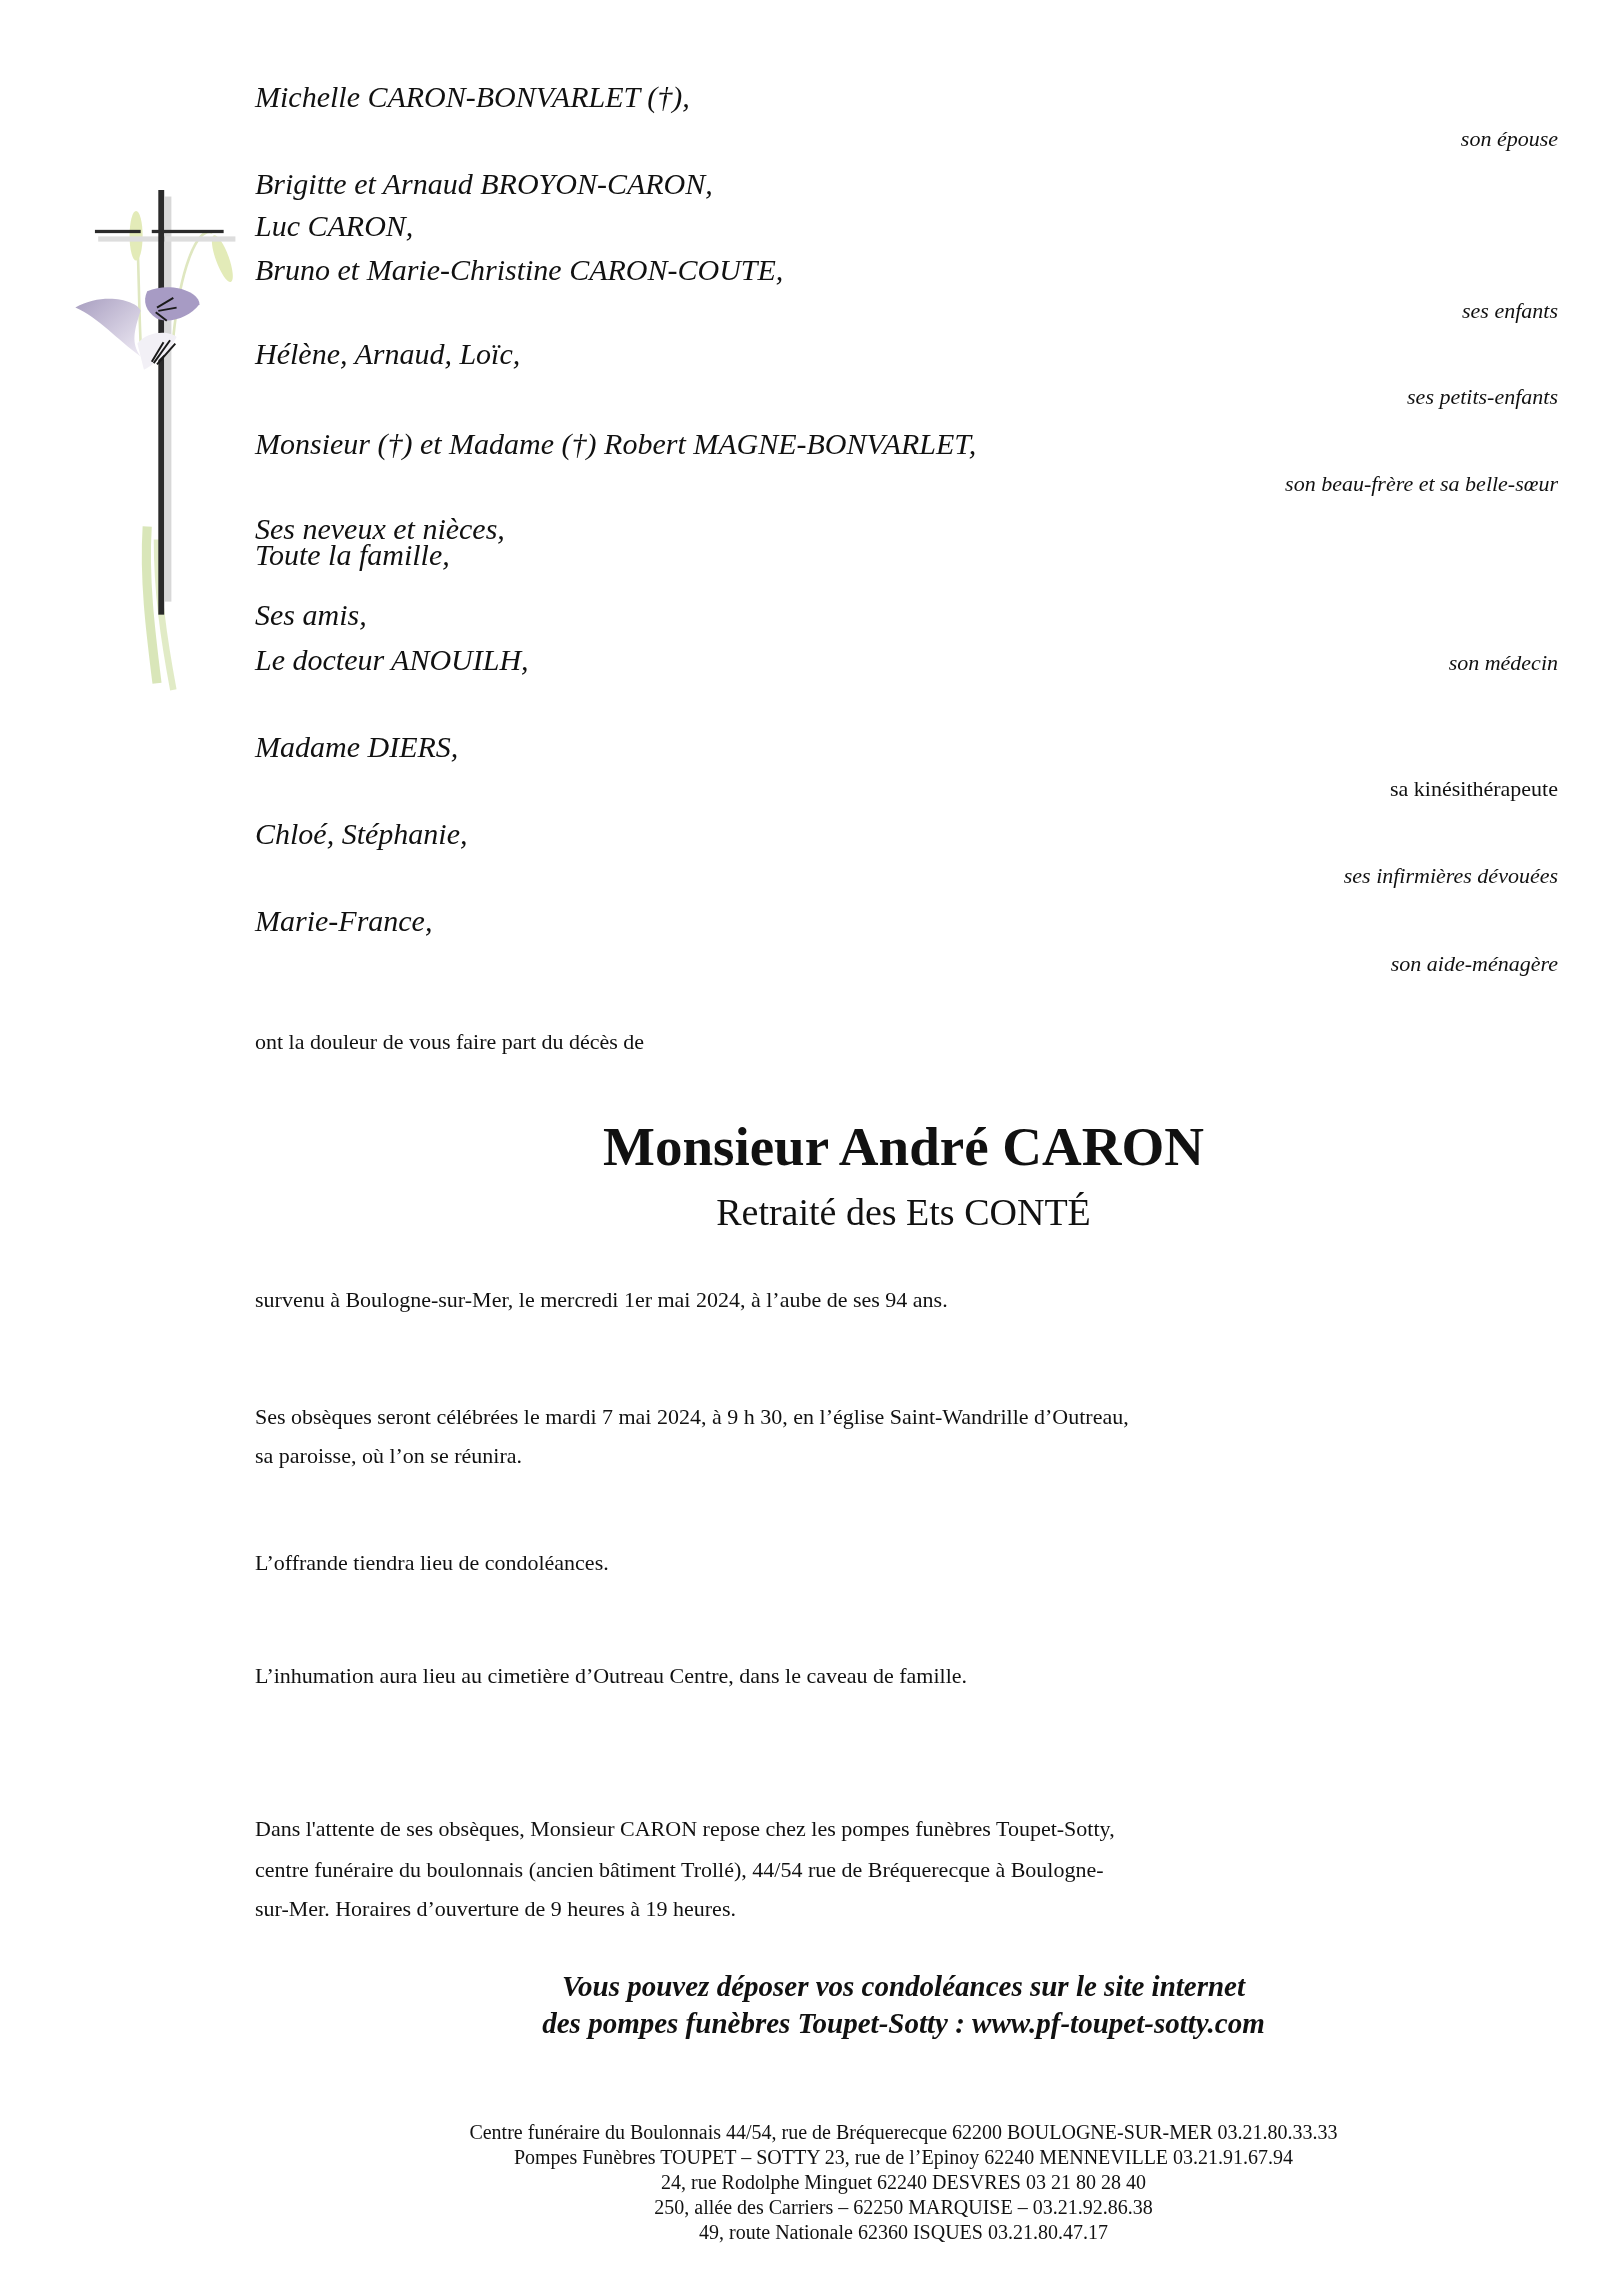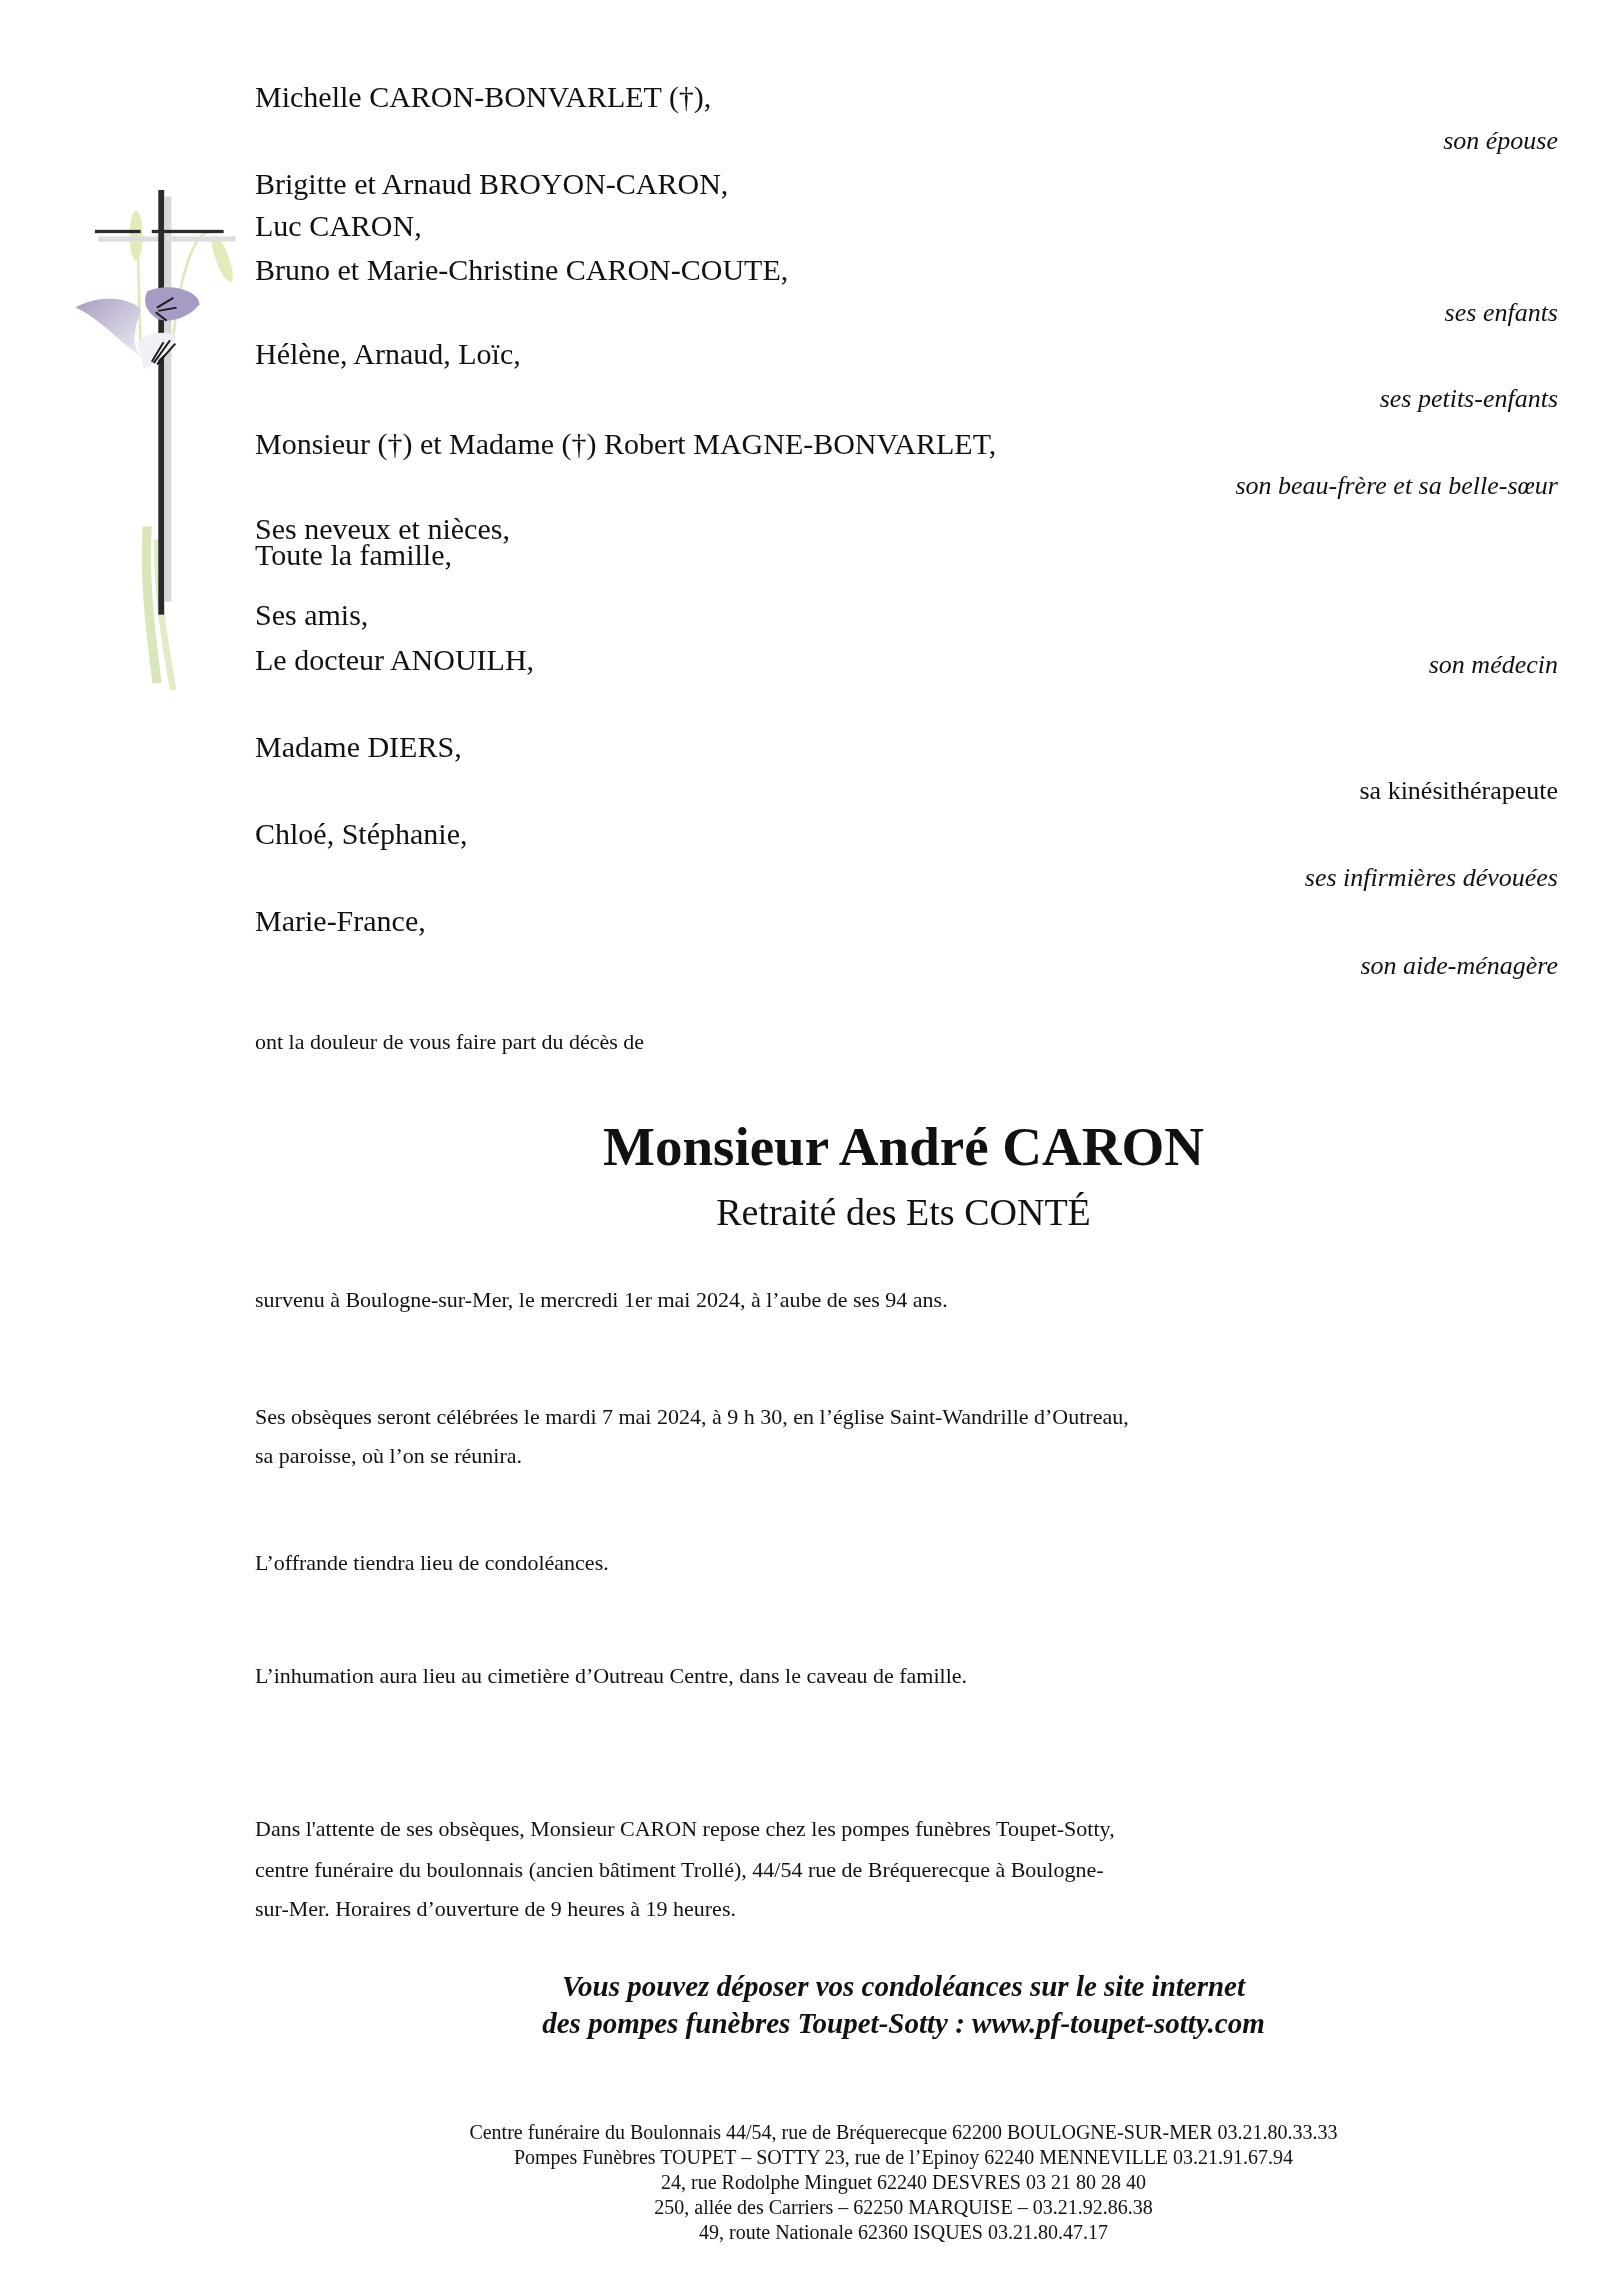--- a/index.html
+++ b/index.html
@@ -1,20 +1,20 @@
 <!DOCTYPE html>
 <html style="font-size:10.5px"><head>
 <meta charset="utf-8">
 <style>
   html, body { margin: 0; padding: 0; background: #ffffff; }
   body { width: 1623px; height: 2295px; position: relative; overflow: hidden;
          font-family: "Liberation Serif", "DejaVu Serif", serif; color: #111; }
   .t { position: absolute; white-space: nowrap; line-height: 1; }
-  .left { left: 255px; font-size: 30px; }
-  .right { right: 65px; font-size: 26px; text-align: right; font-style: italic; }
+  .left { left: 255px; font-size: 30px; font-style: italic; }
+  .right { right: 65px; font-size: 22px; text-align: right; font-style: italic; }
   .right.upright { font-style: normal; }
   .body { left: 255px; font-size: 22px; }
   .name { font-size: 55px; font-weight: bold; left: 0; width: 1807px; text-align: center; }
   .subtitle { font-size: 38px; left: 0; width: 1807px; text-align: center; }
   .cta { font-size: 29px; font-weight: bold; font-style: italic; left: 0; width: 1807px; text-align: center; }
   .footer { font-size: 20px; left: 0; width: 1807px; text-align: center; }
   #cross { position: absolute; left: 59px; top: 173px; width: 196px; height: 524px; }
 </style>
 </head>
 <body>

